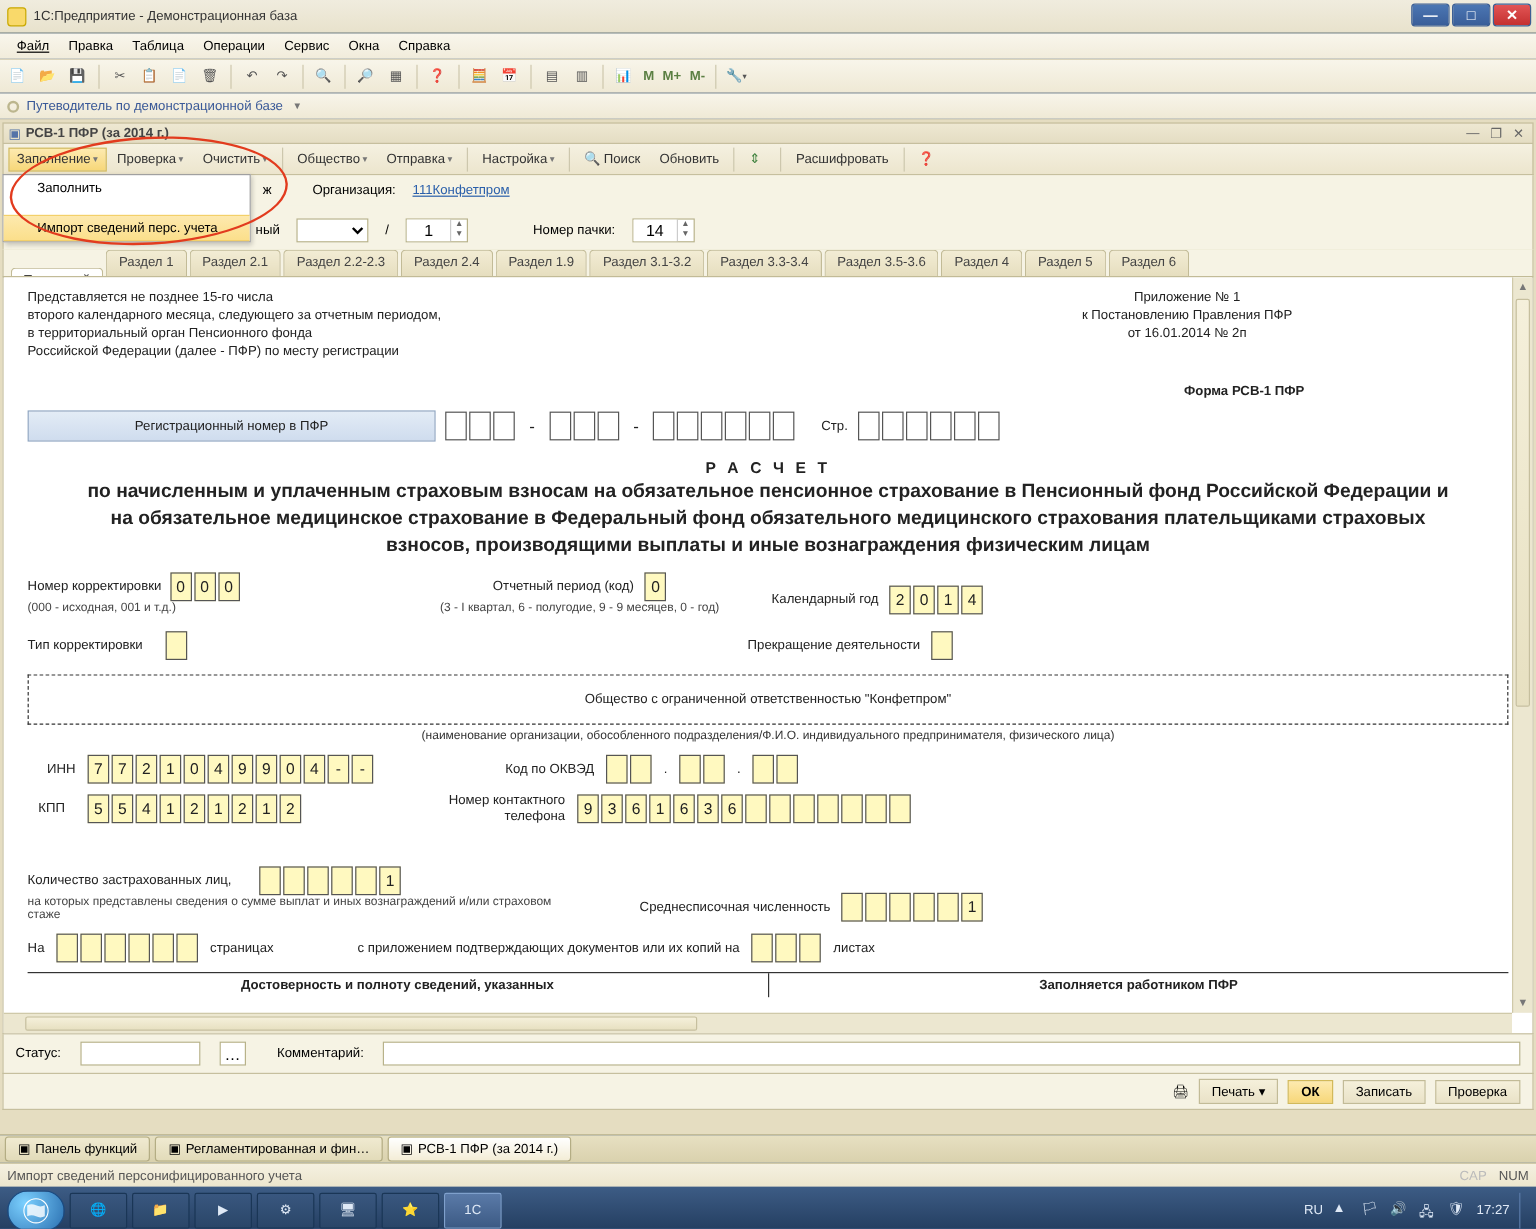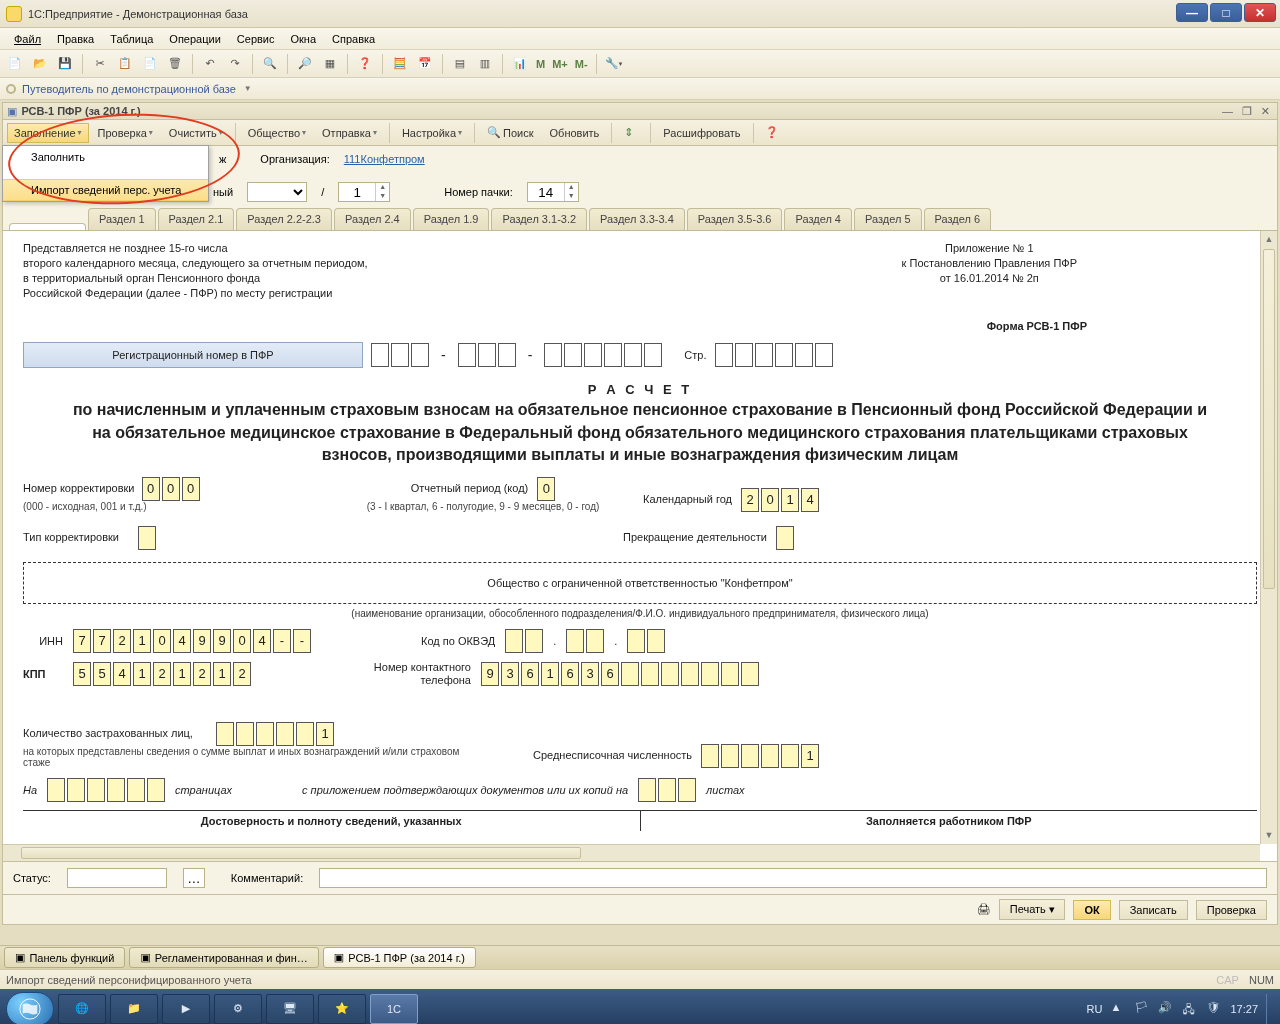--- a/index.html
+++ b/index.html
@@ -420,21 +420,21 @@
             <span class="cell y"></span>
           </span>
         <span>.</span>
           <span class="cells">
             <span class="cell y"></span>
             <span class="cell y"></span>
           </span>
       </div>
 
       <div class="field-row" style="align-items:center;">
-        <span style="width:40px;text-align:left;font-weight:bold;">КПП</span>
+        <span style="width:40px;text-align:center;">КПП</span>
         <span class="cells">
           <span class="cell y">5</span>
             <span class="cell y">5</span>
             <span class="cell y">4</span>
             <span class="cell y">1</span>
             <span class="cell y">2</span>
             <span class="cell y">1</span>
             <span class="cell y">2</span>
             <span class="cell y">1</span>
             <span class="cell y">2</span>
@@ -477,21 +477,21 @@
             <span class="cell y"></span>
               <span class="cell y"></span>
               <span class="cell y"></span>
               <span class="cell y"></span>
               <span class="cell y"></span>
               <span class="cell y">1</span>
           </span>
         </div>
       </div>
 
-      <div class="field-row" style="align-items:center;margin-top:10px;font-style:italic;">
+      <div class="field-row" style="align-items:center;margin-top:10px;">
         <span>На</span>
         <span class="cells">
             <span class="cell y"></span>
             <span class="cell y"></span>
             <span class="cell y"></span>
             <span class="cell y"></span>
             <span class="cell y"></span>
             <span class="cell y"></span>
           </span>
         <span>страницах</span>

